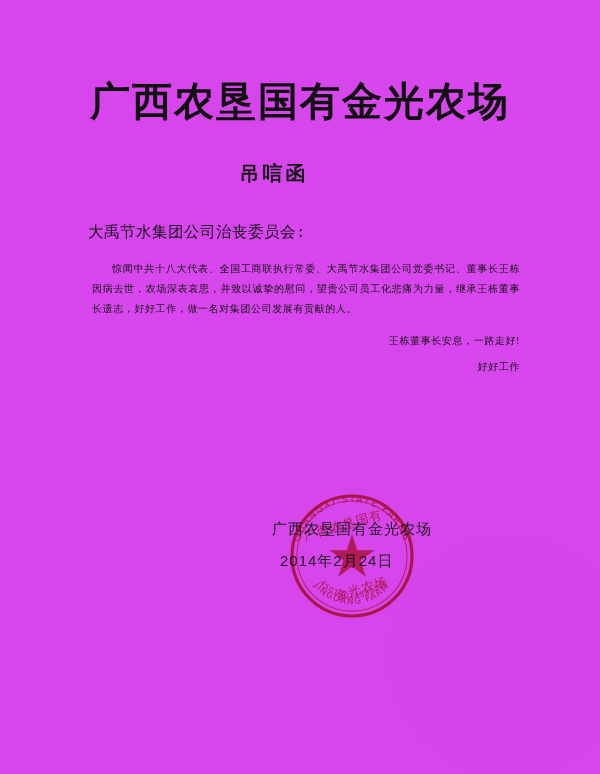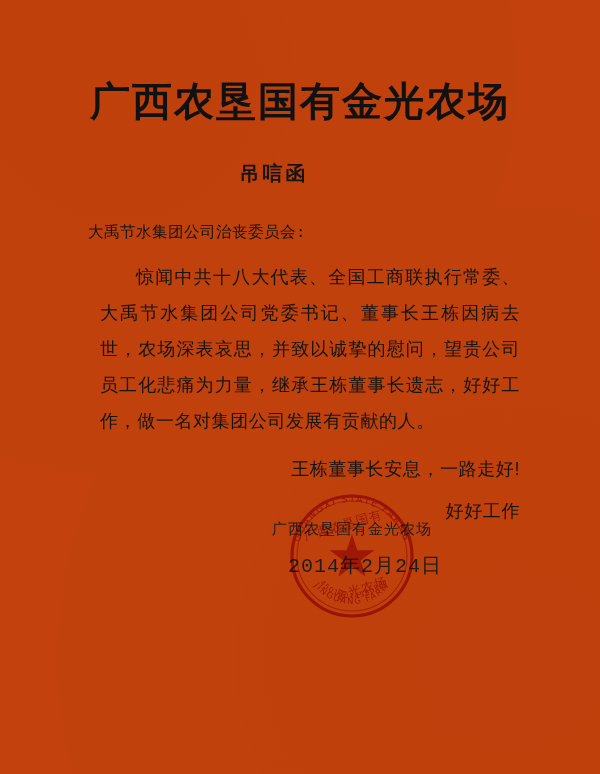--- a/index.html
+++ b/index.html
@@ -11,21 +11,21 @@
     width: 600px;
     height: 774px;
     overflow: hidden;
     font-family: "DejaVu Sans", sans-serif;
     color: #1a1a1a;
   }
   .page {
     position: relative;
     width: 600px;
     height: 774px;
-    background: #c2410c;
+    background: #d946ef;
     box-sizing: border-box;
   }
   
   .scan-tint {
     position: absolute;
     inset: 0;
     background:
       radial-gradient(circle at 20% 10%, rgba(0,0,0,0.012), rgba(0,0,0,0) 60%),
       radial-gradient(circle at 85% 85%, rgba(0,0,0,0.015), rgba(0,0,0,0) 65%);
     pointer-events: none;
@@ -63,28 +63,28 @@
   }
   .salutation {
     font-family: Liberation Mono, monospace;
     font-size: 15.5px;
     line-height: 1.5;
     color: #141414;
     margin-bottom: 14px;
     letter-spacing: 0.5px;
   }
   .para {
-    font-family: Liberation Sans, sans-serif;
-    font-size: 18px;
+    font-family: Liberation Serif, serif;
+    font-size: 10px;
     line-height: 2.0;
     color: #141414;
     text-align: justify;
     text-justify: inter-character;
     letter-spacing: 0.6px;
-    margin: 0 0 6px 12px;
+    margin: 0 0 6px 4px;
   }
   .para.indent {
     text-indent: 2em;
   }
   .para.tight {
     margin-bottom: 0;
   }
   .closing-lines {
     margin-top: 12px;
   }
@@ -105,23 +105,23 @@
     left: 272px;
     font-family: "DejaVu Serif", serif;
     font-size: 15px;
     letter-spacing: 1px;
     color: #1d1d1d;
     white-space: nowrap;
   }
   .sign-date {
     position: absolute;
     top: 66px;
-    left: 288px;
-    font-family: Liberation Mono, monospace;
-    font-size: 20px;
+    left: 280px;
+    font-family: Liberation Sans, sans-serif;
+    font-size: 15px;
     letter-spacing: 1px;
     color: #1d1d1d;
     white-space: nowrap;
   }
   .seal {
     position: absolute;
     top: -4px;
     left: 278px;
     width: 148px;
     height: 148px;

